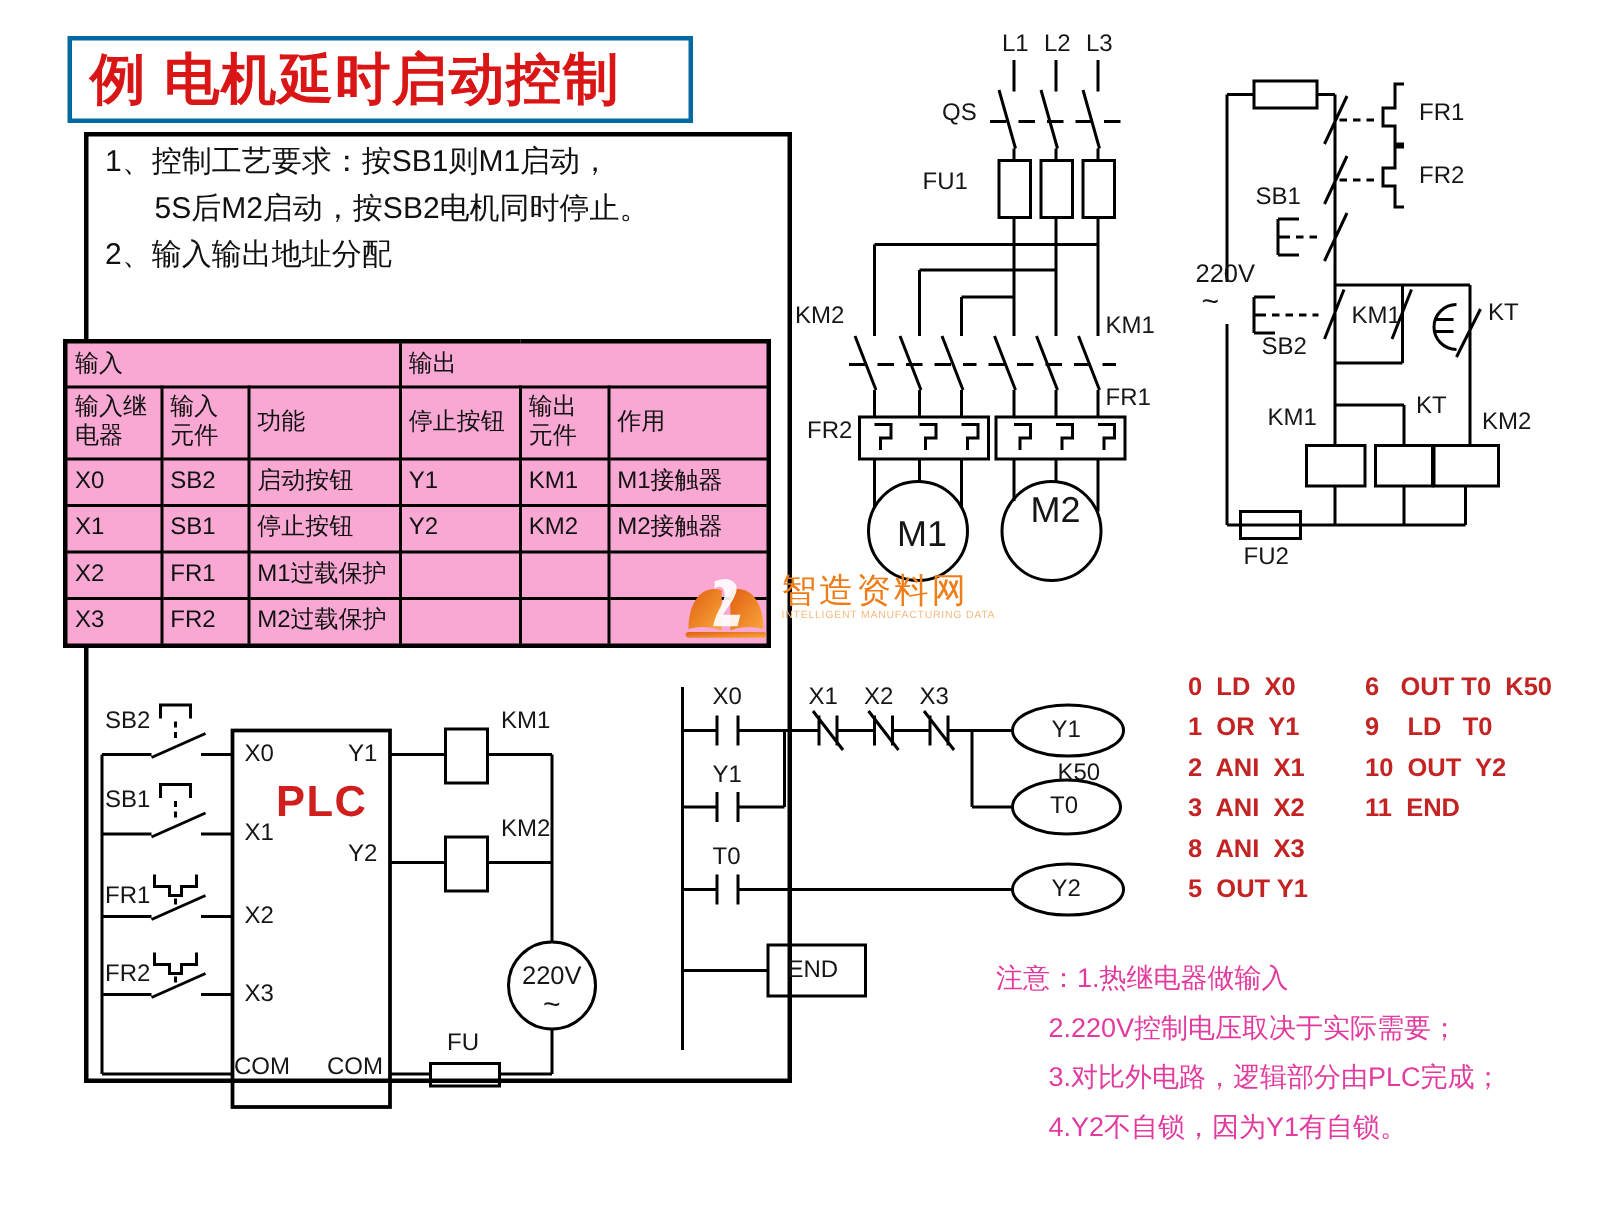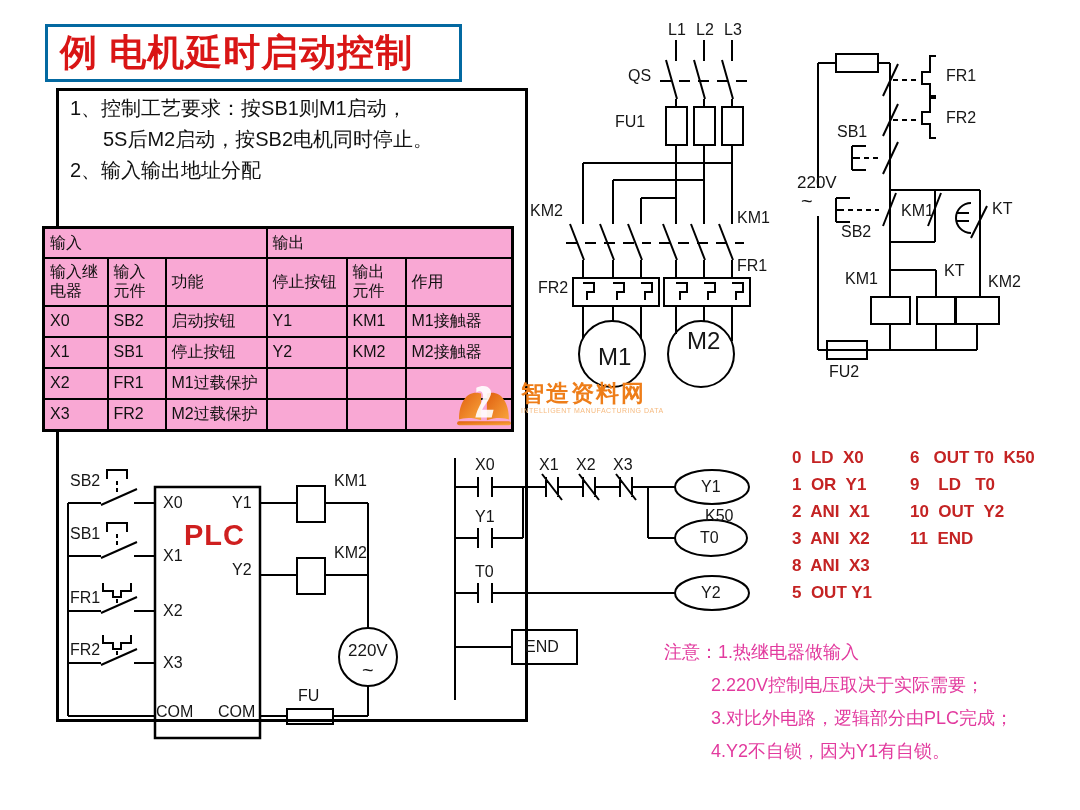--- a/index.html
+++ b/index.html
@@ -33,25 +33,25 @@
   
   .prog-col{position:absolute;z-index:3}
   #prog-left{left:792px;top:444px}
   #prog-right{left:910px;top:444px}
   .prog{font-weight:bold;font-size:17px;color:#c42323;line-height:27px;white-space:pre;
         font-family:"Liberation Sans",sans-serif}
   
   #notes{position:absolute;left:664px;top:636px;z-index:3;color:#e23a9e;font-weight:normal;
          font-size:18px;line-height:33px}
   #notes .nrow{display:flex}
-  #notes .nind{margin-left:47px}
+  #notes .nind{margin-left:35px}
   
   #watermark{position:absolute;left:453px;top:381px;display:flex;align-items:flex-start;z-index:5}
   #wm-text{margin-left:6px}
-  #wm-name{font-size:23px;font-weight:bold;color:#ee7d18;letter-spacing:2px;line-height:1.1}
+  #wm-name{font-size:23px;font-weight:normal;color:#ee7d18;letter-spacing:2px;line-height:1.1}
   #wm-sub{font-size:7px;color:#f6bb81;letter-spacing:0.5px;margin-top:1px}
 </style>
 </head>
 <body>
 
 <div id="stage">
 
   <div id="title-box">
     <span id="title-text">例  电机延时启动控制</span>
   </div>

